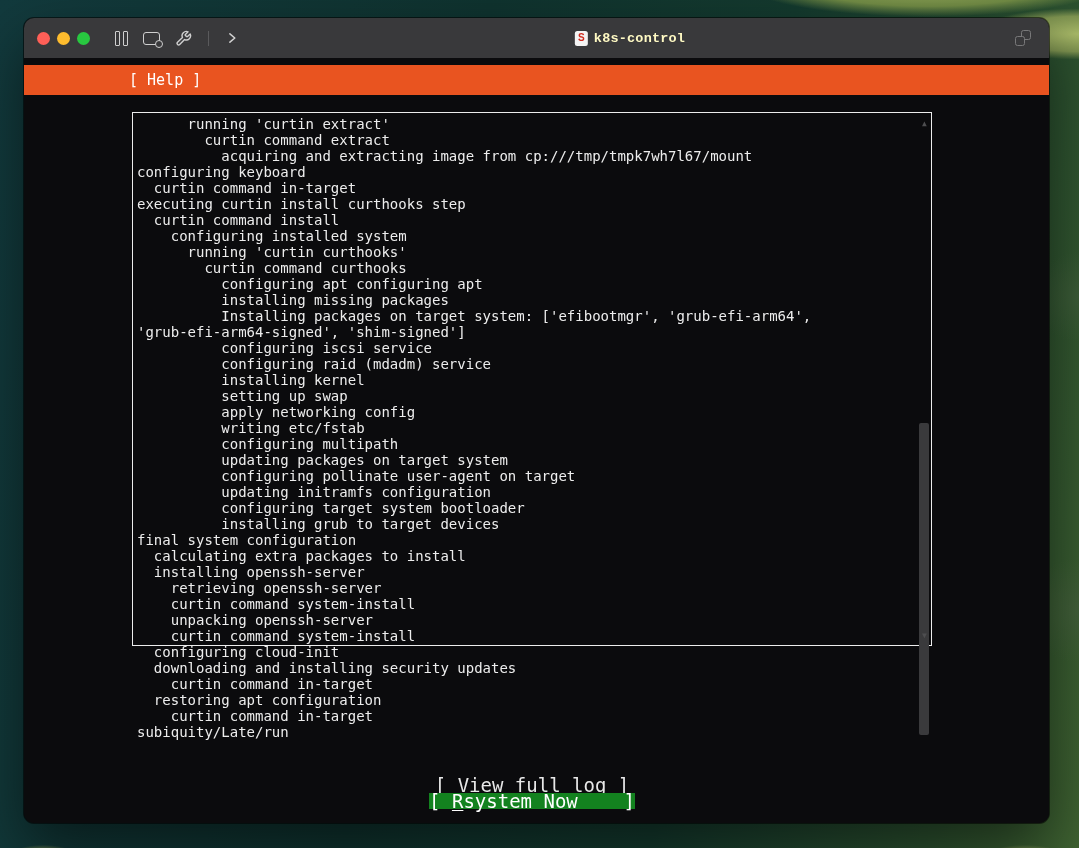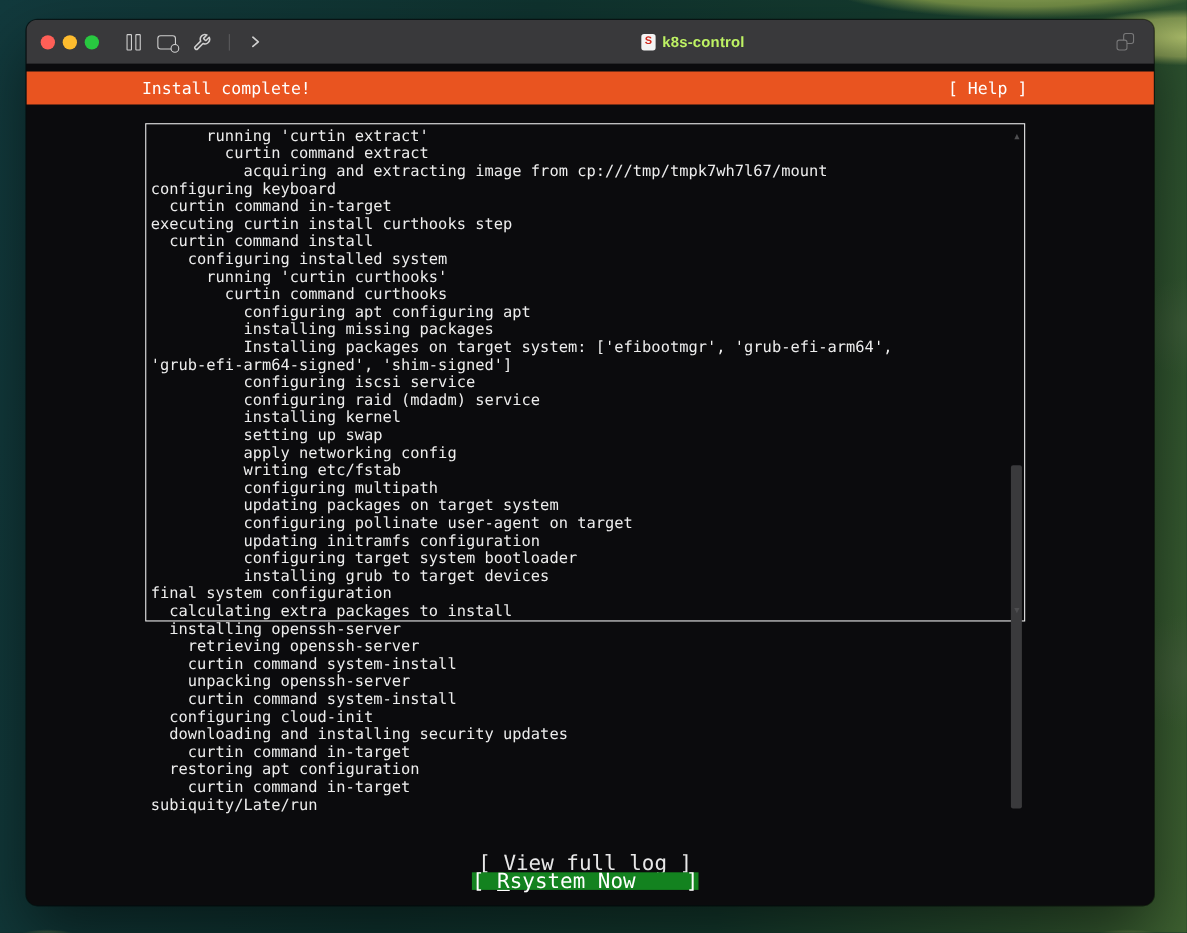--- a/index.html
+++ b/index.html
@@ -37,37 +37,37 @@
   .tl.green{background:#28c840;}
   .tb-icons{display:flex;align-items:center;gap:15px;margin-left:25px;}
   .tb-btn{display:flex;align-items:center;justify-content:center;}
   .pause-icon{display:flex;gap:3px;}
   .pause-icon i{display:block;width:5px;height:15px;border:1.5px solid #cfcfcf;border-radius:1px;box-sizing:border-box;}
   .disp{position:relative;display:block;width:17px;height:13px;border:1.6px solid #cfcfcf;border-radius:3px;box-sizing:border-box;}
   .disp .badge{position:absolute;right:-4px;bottom:-4px;width:8px;height:8px;border:1.4px solid #cfcfcf;border-radius:50%;background:#39393b;box-sizing:border-box;}
   .tb-divider{width:1px;height:15px;background:#5a5a5c;margin:0 1px;}
   .title-group{position:absolute;left:606px;top:0;height:40px;transform:translateX(-50%);display:flex;align-items:center;gap:6px;}
   .vm-icon{width:13px;height:15px;background:#f4f4f4;border-radius:2.5px;display:flex;align-items:center;justify-content:center;color:#d12a1e;font-weight:bold;font-size:10px;line-height:10px;}
-  .title-text{color:#bef264;font-size:13.5px;font-weight:bold;letter-spacing:.2px;}
+  .title-text{color:#fef9c3;font-size:13.5px;font-weight:bold;letter-spacing:.2px;font-family:Liberation Mono, monospace;}
   .copy-btn{position:absolute;right:18px;top:12px;}
   .copy-icon{position:relative;display:block;width:16px;height:16px;opacity:.42;}
   .copy-icon i{position:absolute;width:10px;height:10px;border:1.5px solid #cfcfcf;border-radius:2.5px;box-sizing:border-box;}
   .copy-icon i.back{right:0;top:0;}
   .copy-icon i.front{left:0;bottom:0;background:#39393b;}
   
   .terminal{position:relative;height:765px;background:#0b0b0d;font-family:"DejaVu Sans Mono",monospace;}
   .header-bar{
     position:absolute;top:7px;left:0;right:0;height:30px;background:#e95420;
     color:#ffffff;font-size:15px;line-height:30px;white-space:pre;
     display:flex;justify-content:space-between;
     padding:0 115px 0 105px;box-sizing:border-box;
   }
   .help{cursor:default;}
   .logbox{
-    position:absolute;left:108px;top:54px;width:800px;height:453px;
+    position:absolute;left:108px;top:54px;width:800px;height:534px;
     border:1px solid #ececec;box-sizing:border-box;
   }
   .log{
     margin:0;position:absolute;left:4px;top:3px;
     font-family:inherit;font-size:14px;line-height:16px;
     color:#ededed;white-space:pre;
   }
   .sb{position:absolute;top:0;right:0;width:13px;height:100%;}
   .sb-arrow{position:absolute;left:0;width:13px;text-align:center;font-size:8px;color:#4e4e50;line-height:8px;}
   .sb-arrow.up{top:7px;}
@@ -132,21 +132,20 @@
       <span class="copy-icon">
           <i class="back"></i>
           <i class="front"></i>
         </span>
     </span>
   </div>
 
   <div class="terminal">
 
     <div class="header-bar">
-      <span>Install complete!</span>
       <span class="help">[ Help ]</span>
     </div>
 
     <div class="logbox">
       <pre class="log">      running 'curtin extract'
         curtin command extract
           acquiring and extracting image from cp:///tmp/tmpk7wh7l67/mount
 configuring keyboard
   curtin command in-target
 executing curtin install curthooks step

